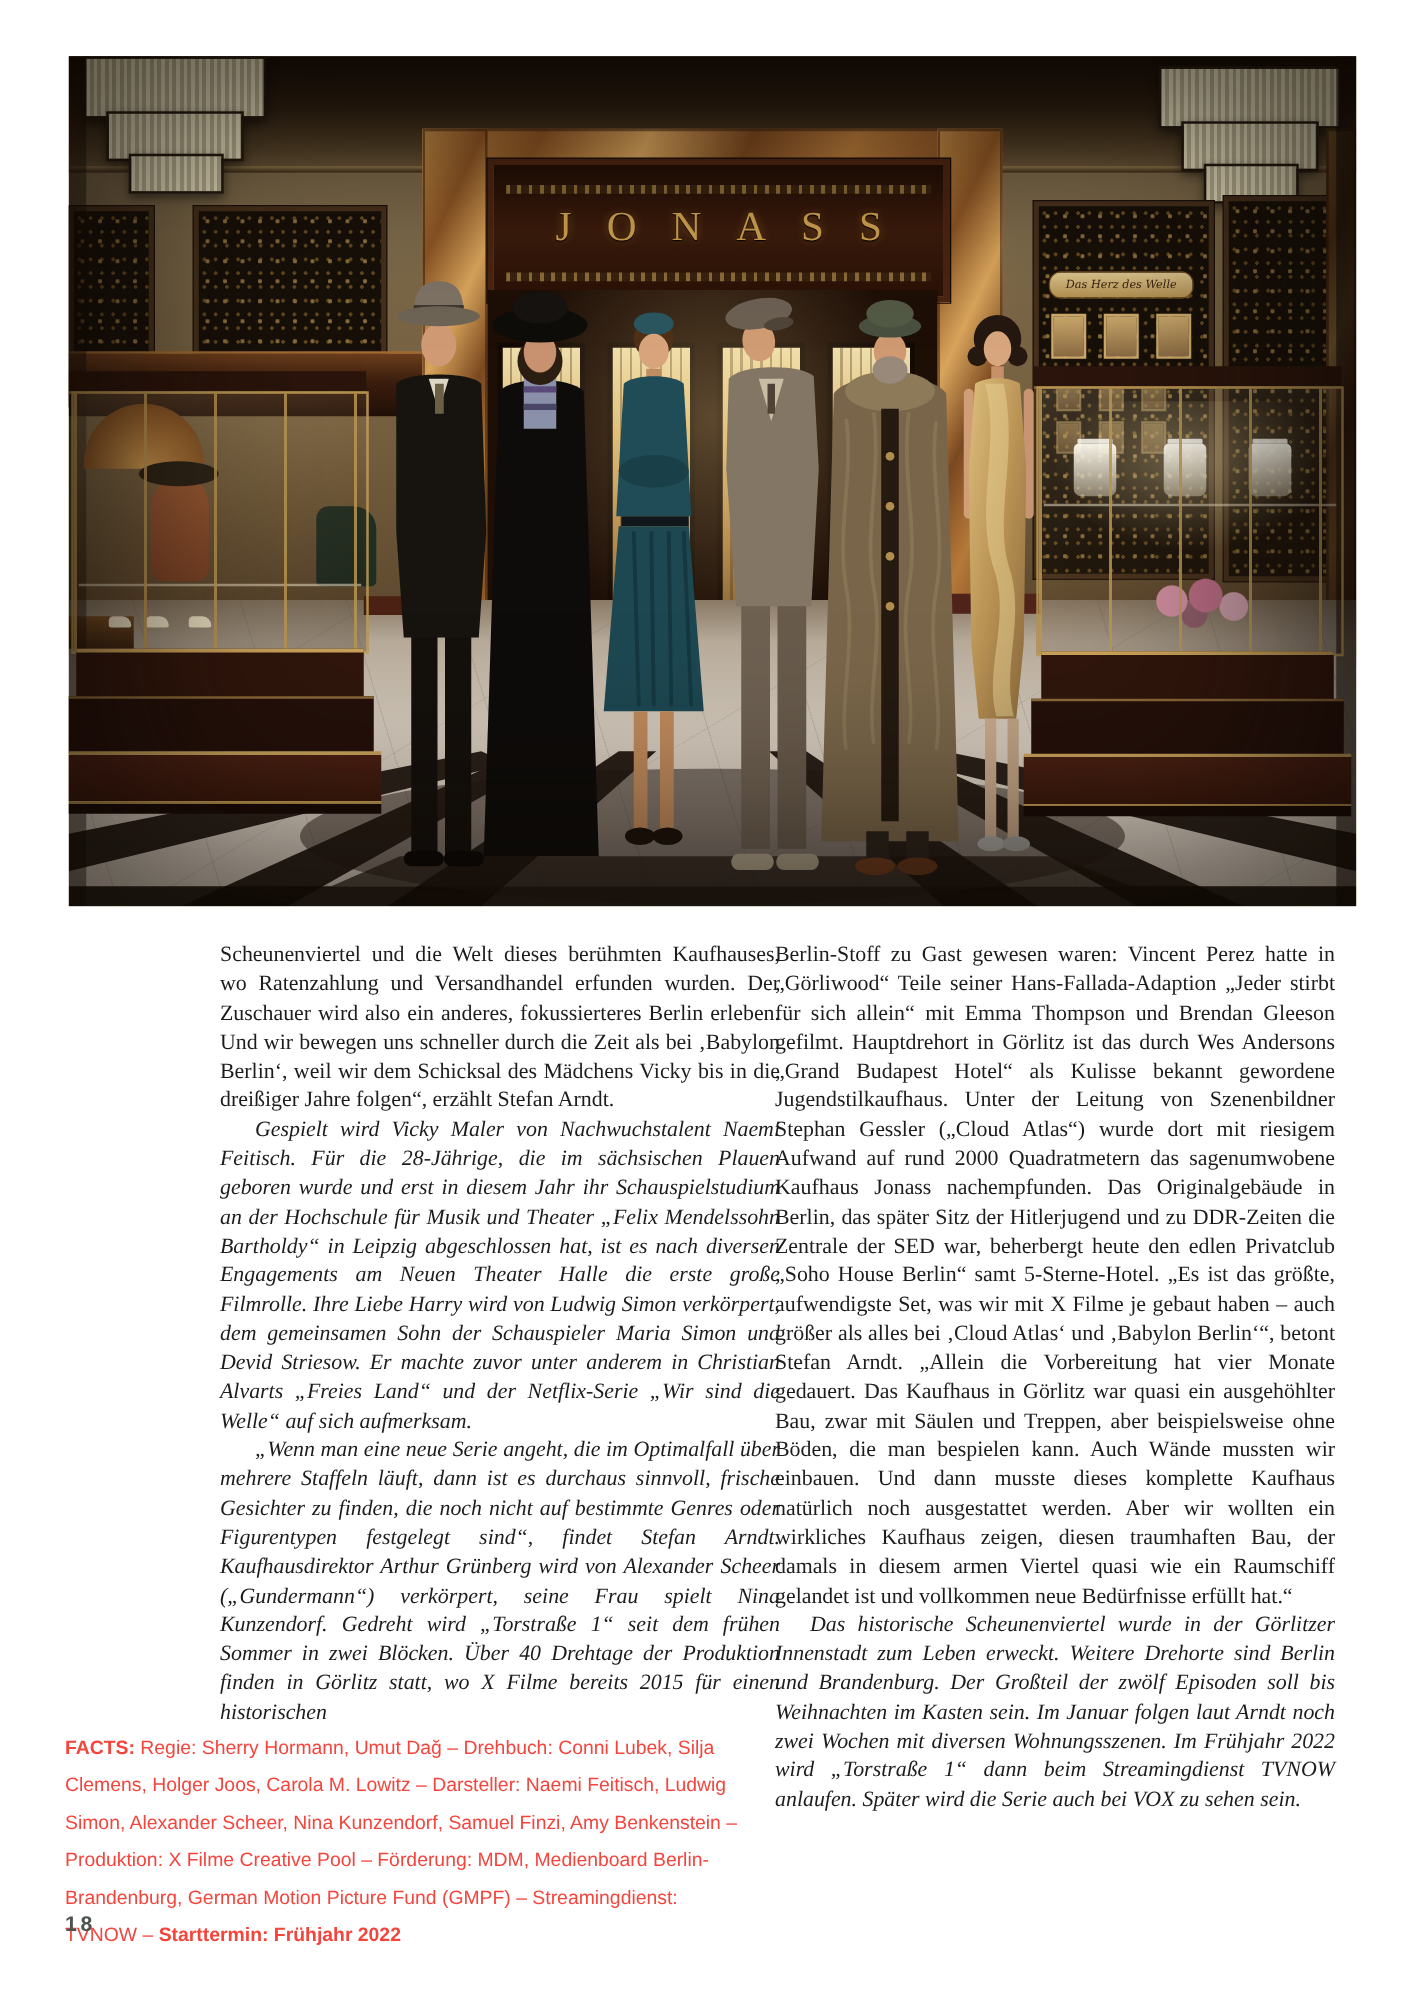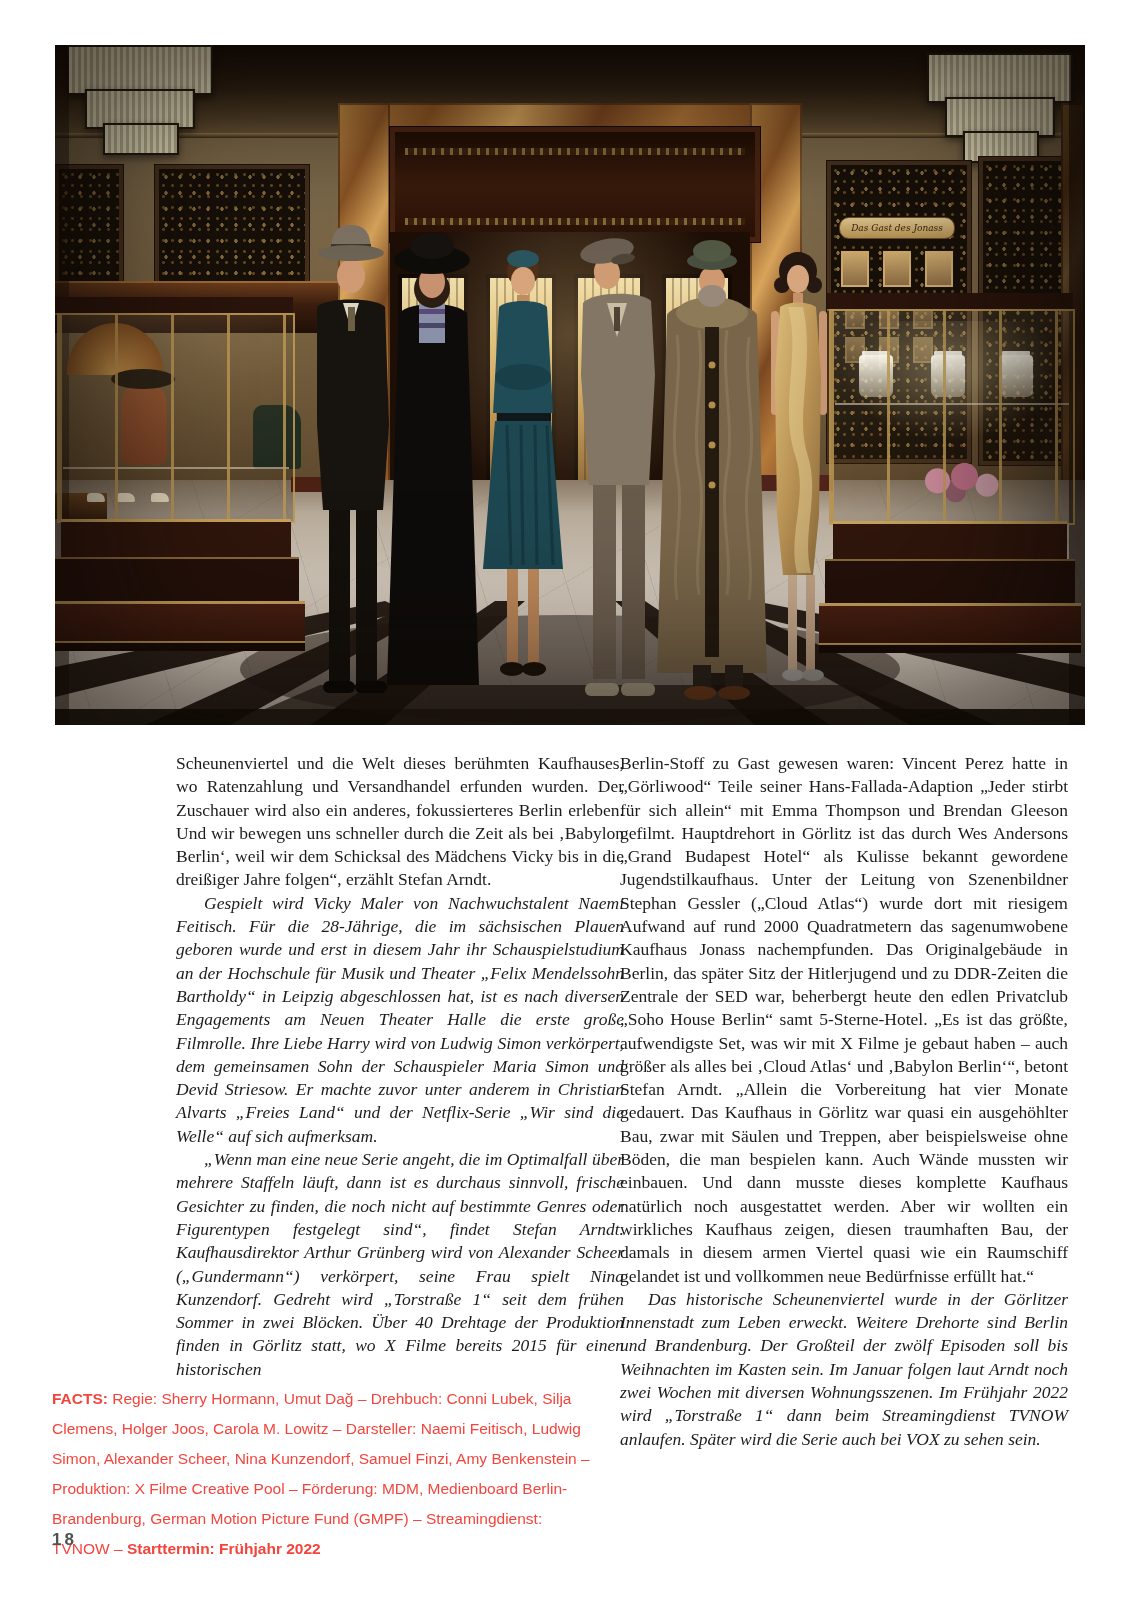--- a/index.html
+++ b/index.html
@@ -141,21 +141,21 @@
     <div class="chandelier chand-r">
       <div class="tier t1"></div>
         <div class="tier t2"></div>
         <div class="tier t3"></div>
     </div>
 
     <div class="wp wpA"></div>
     <div class="wp wpB"></div>
     <div class="wp wpC">
       <div class="plaque">
-          <span>Das Gast des Jonass</span>
+          <span>Das Herz des Welle</span>
         </div>
       <div class="portrait pA"></div>
       <div class="portrait pB"></div>
       <div class="portrait pC"></div>
       <div class="portrait small pD"></div>
         <div class="portrait small pE"></div>
         <div class="portrait small pF"></div>
       <div class="portrait small pG"></div>
         <div class="portrait small pH"></div>
         <div class="portrait small pI"></div>
@@ -165,20 +165,21 @@
     <div class="counterL"></div>
     <div class="chair"></div>
 
     <div class="marble lintel"></div>
     <div class="marble pilL"></div>
     <div class="marble pilR"></div>
     <div class="marble pilEdge"></div>
 
     <div class="signwood">
       <div class="dotband db-top"></div>
+      <div class="jonass">JONASS</div>
       <div class="dotband db-bot"></div>
     </div>
 
     <div class="doors">
       <div class="win w1"></div>
         <div class="win w2"></div>
       <div class="win w3"></div>
         <div class="win w4"></div>
       <div class="doorglow"></div>
     </div>

